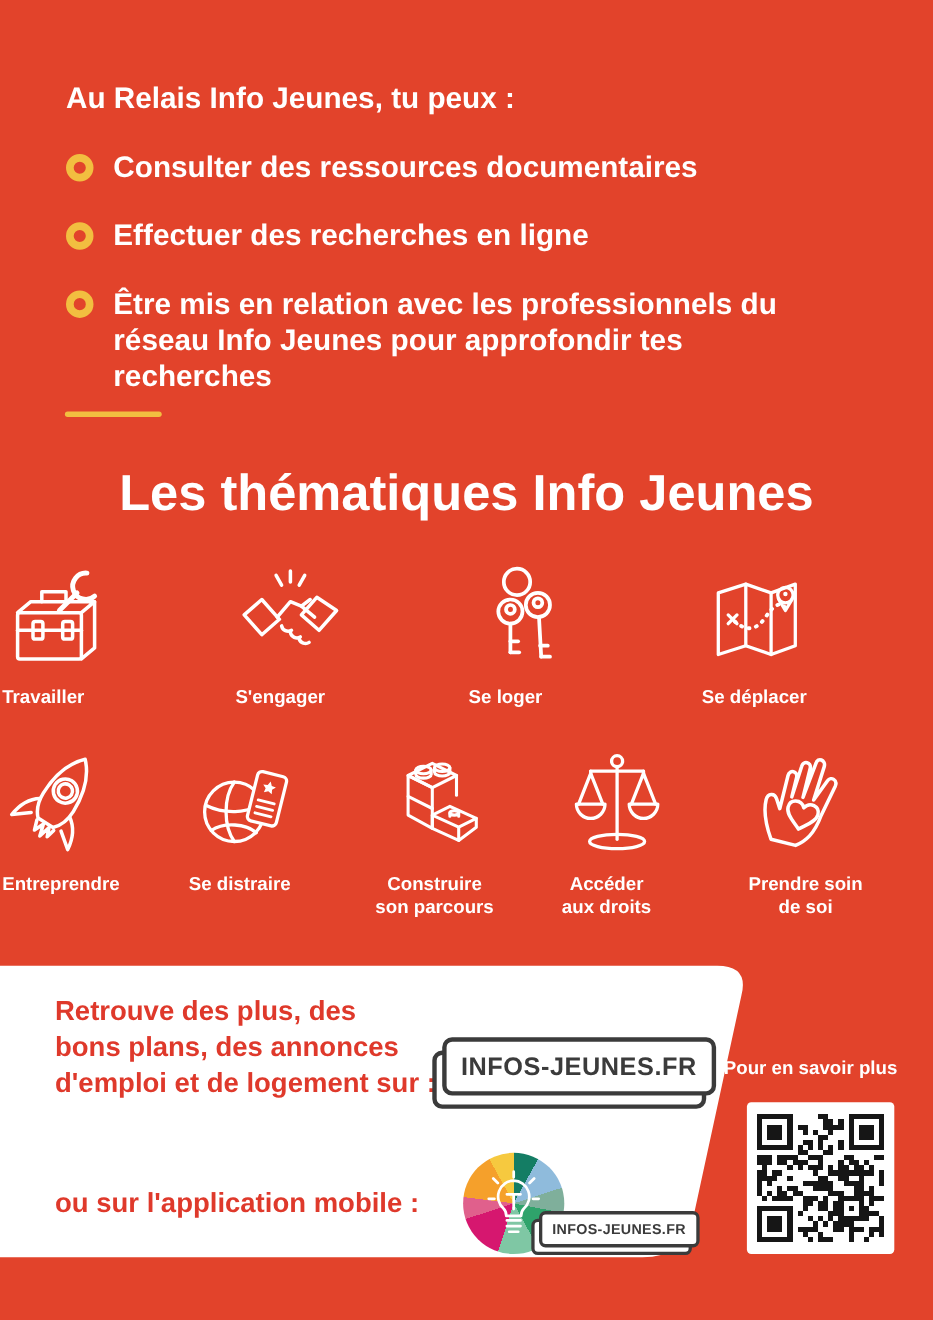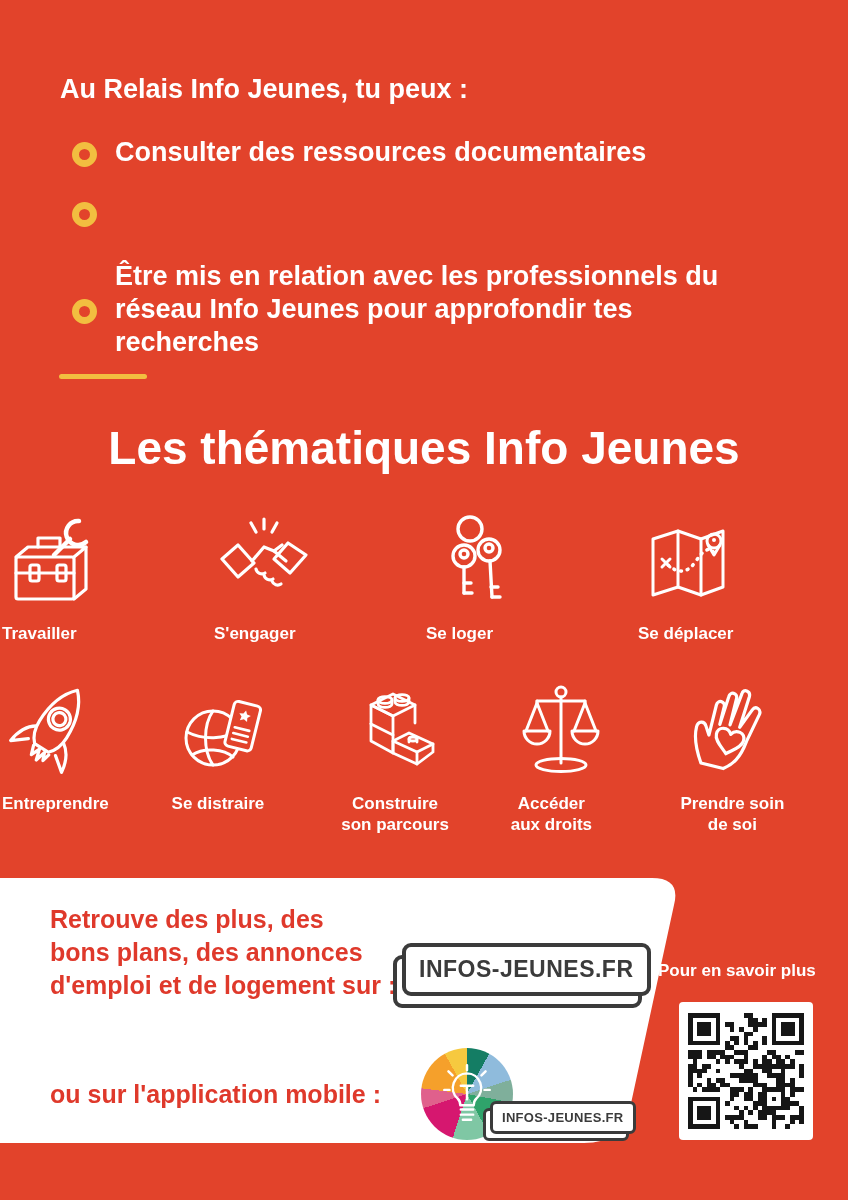--- a/index.html
+++ b/index.html
@@ -10,21 +10,21 @@
     -webkit-font-smoothing:antialiased;
   }
   .abs{position:absolute;}
   .prewrap{white-space:pre-line;}
 
   
   .intro-heading{
     left:60px;top:72px;width:700px;
     color:#fff;font-weight:bold;font-size:27px;line-height:34px;
   }
-  .bullet-row{left:72px;display:flex;align-items:center;width:740px;}
+  .bullet-row{left:60px;display:flex;align-items:flex-start;width:740px;}
   .bullet-ring{
     width:11px;height:11px;border:7px solid #F2BE40;border-radius:50%;
     flex:0 0 auto;margin-top:4px;margin-right:18px;
   }
   .bullet-text{
     color:#fff;font-weight:bold;font-size:27px;line-height:33px;max-width:660px;
   }
   .divider{
     left:59px;top:374px;width:88px;height:5px;background:#F2BE40;border-radius:3px;
   }
@@ -92,20 +92,21 @@
 <body>
 
 <div class="abs intro-heading">Au Relais Info Jeunes, tu peux :</div>
 
 <div class="abs bullet-row" style="top:136px">
   <div class="bullet-ring"></div>
   <div class="bullet-text">Consulter des ressources documentaires</div>
 </div>
 <div class="abs bullet-row" style="top:198px">
   <div class="bullet-ring"></div>
+  <div class="bullet-text">Effectuer des recherches en ligne</div>
 </div>
 <div class="abs bullet-row" style="top:260px">
   <div class="bullet-ring"></div>
   <div class="bullet-text prewrap">Être mis en relation avec les professionnels du
 réseau Info Jeunes pour approfondir tes recherches</div>
 </div>
 
 <div class="abs divider"></div>
 
 <div class="abs themes-title">Les thématiques Info Jeunes</div>

